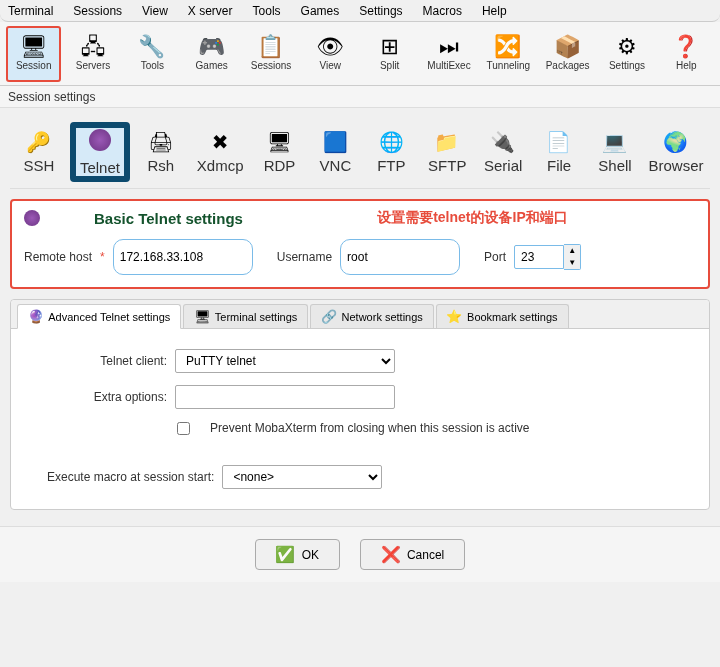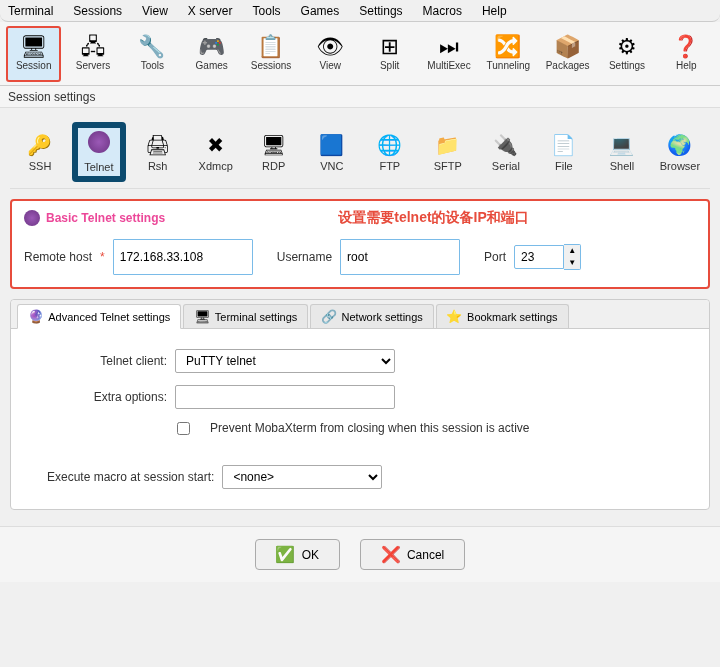--- a/index.html
+++ b/index.html
@@ -20,30 +20,30 @@
     .session-settings-bar { background: #f5f5f5; border-bottom: 1px solid #ddd; padding: 3px 8px; font-size: 12px; color: #333; height: 22px; display: flex; align-items: center; }
     
     
     .content { padding: 8px 10px; background: #f0f0f0; }
     
     
     .session-types { display: flex; align-items: center; gap: 6px; padding: 6px 4px; border-bottom: 1px solid #ddd; margin-bottom: 10px; overflow: hidden; }
     .session-type-btn { display: flex; flex-direction: column; align-items: center; justify-content: center; width: 60px; height: 60px; border: 1px solid transparent; border-radius: 4px; cursor: pointer; font-size: 10px; gap: 3px; padding: 4px; }
     .session-type-btn.active { background: #d6eaf8; border: 6px solid #0c4a6e; }
     .session-type-icon { font-size: 20px; }
-    .session-type-label { font-size: 11px; color: #333; }
+    .session-type-label { font-size: 15px; color: #333; }
     
     
     .basic-settings { border: 2px solid #e74c3c; border-radius: 4px; padding: 8px 12px; margin-bottom: 10px; background: #fff; }
     .basic-settings-header { display: flex; align-items: center; gap: 6px; margin-bottom: 8px; }
-    .basic-settings-title { font-size: 12px; font-weight: bold; color: #ec4899; white-space: nowrap; }
+    .basic-settings-title { font-size: 15px; font-weight: bold; color: #14532d; white-space: nowrap; margin-left: 48px; }
     .basic-settings-banner { flex: 1; color: #e74c3c; font-size: 14px; font-weight: bold; text-align: center; font-family: 'SimHei', Arial, sans-serif; }
     .basic-settings-row { display: flex; align-items: center; gap: 8px; padding: 4px 0; }
     .field-label { font-size: 12px; color: #333; white-space: nowrap; }
-    .field-input { border: 1px solid #7abbe8; border-radius: 1px; padding: 17px 6px; font-size: 12px; height: 24px; }
+    .field-input { border: 1px solid #7abbe8; border-radius: 10px; padding: 17px 6px; font-size: 12px; height: 24px; }
     .field-input.host-input { width: 140px; }
     .field-input.username-input { width: 120px; }
     .port-control { display: flex; align-items: center; }
     .port-input { border: 1px solid #7abbe8; border-radius: 2px 0 0 2px; padding: 7px 6px; font-size: 12px; height: 24px; width: 50px; }
     .port-spinners { display: flex; flex-direction: column; border: 1px solid #7abbe8; border-left: none; border-radius: 0 2px 2px 0; }
     .port-spinner-btn { width: 16px; height: 12px; background: #f0f0f0; border: none; cursor: pointer; font-size: 8px; line-height: 1; display: flex; align-items: center; justify-content: center; }
     .required-star { color: #e74c3c; }
     
     
     .advanced-section { background: #fff; border: 1px solid #ccc; border-radius: 4px; }

